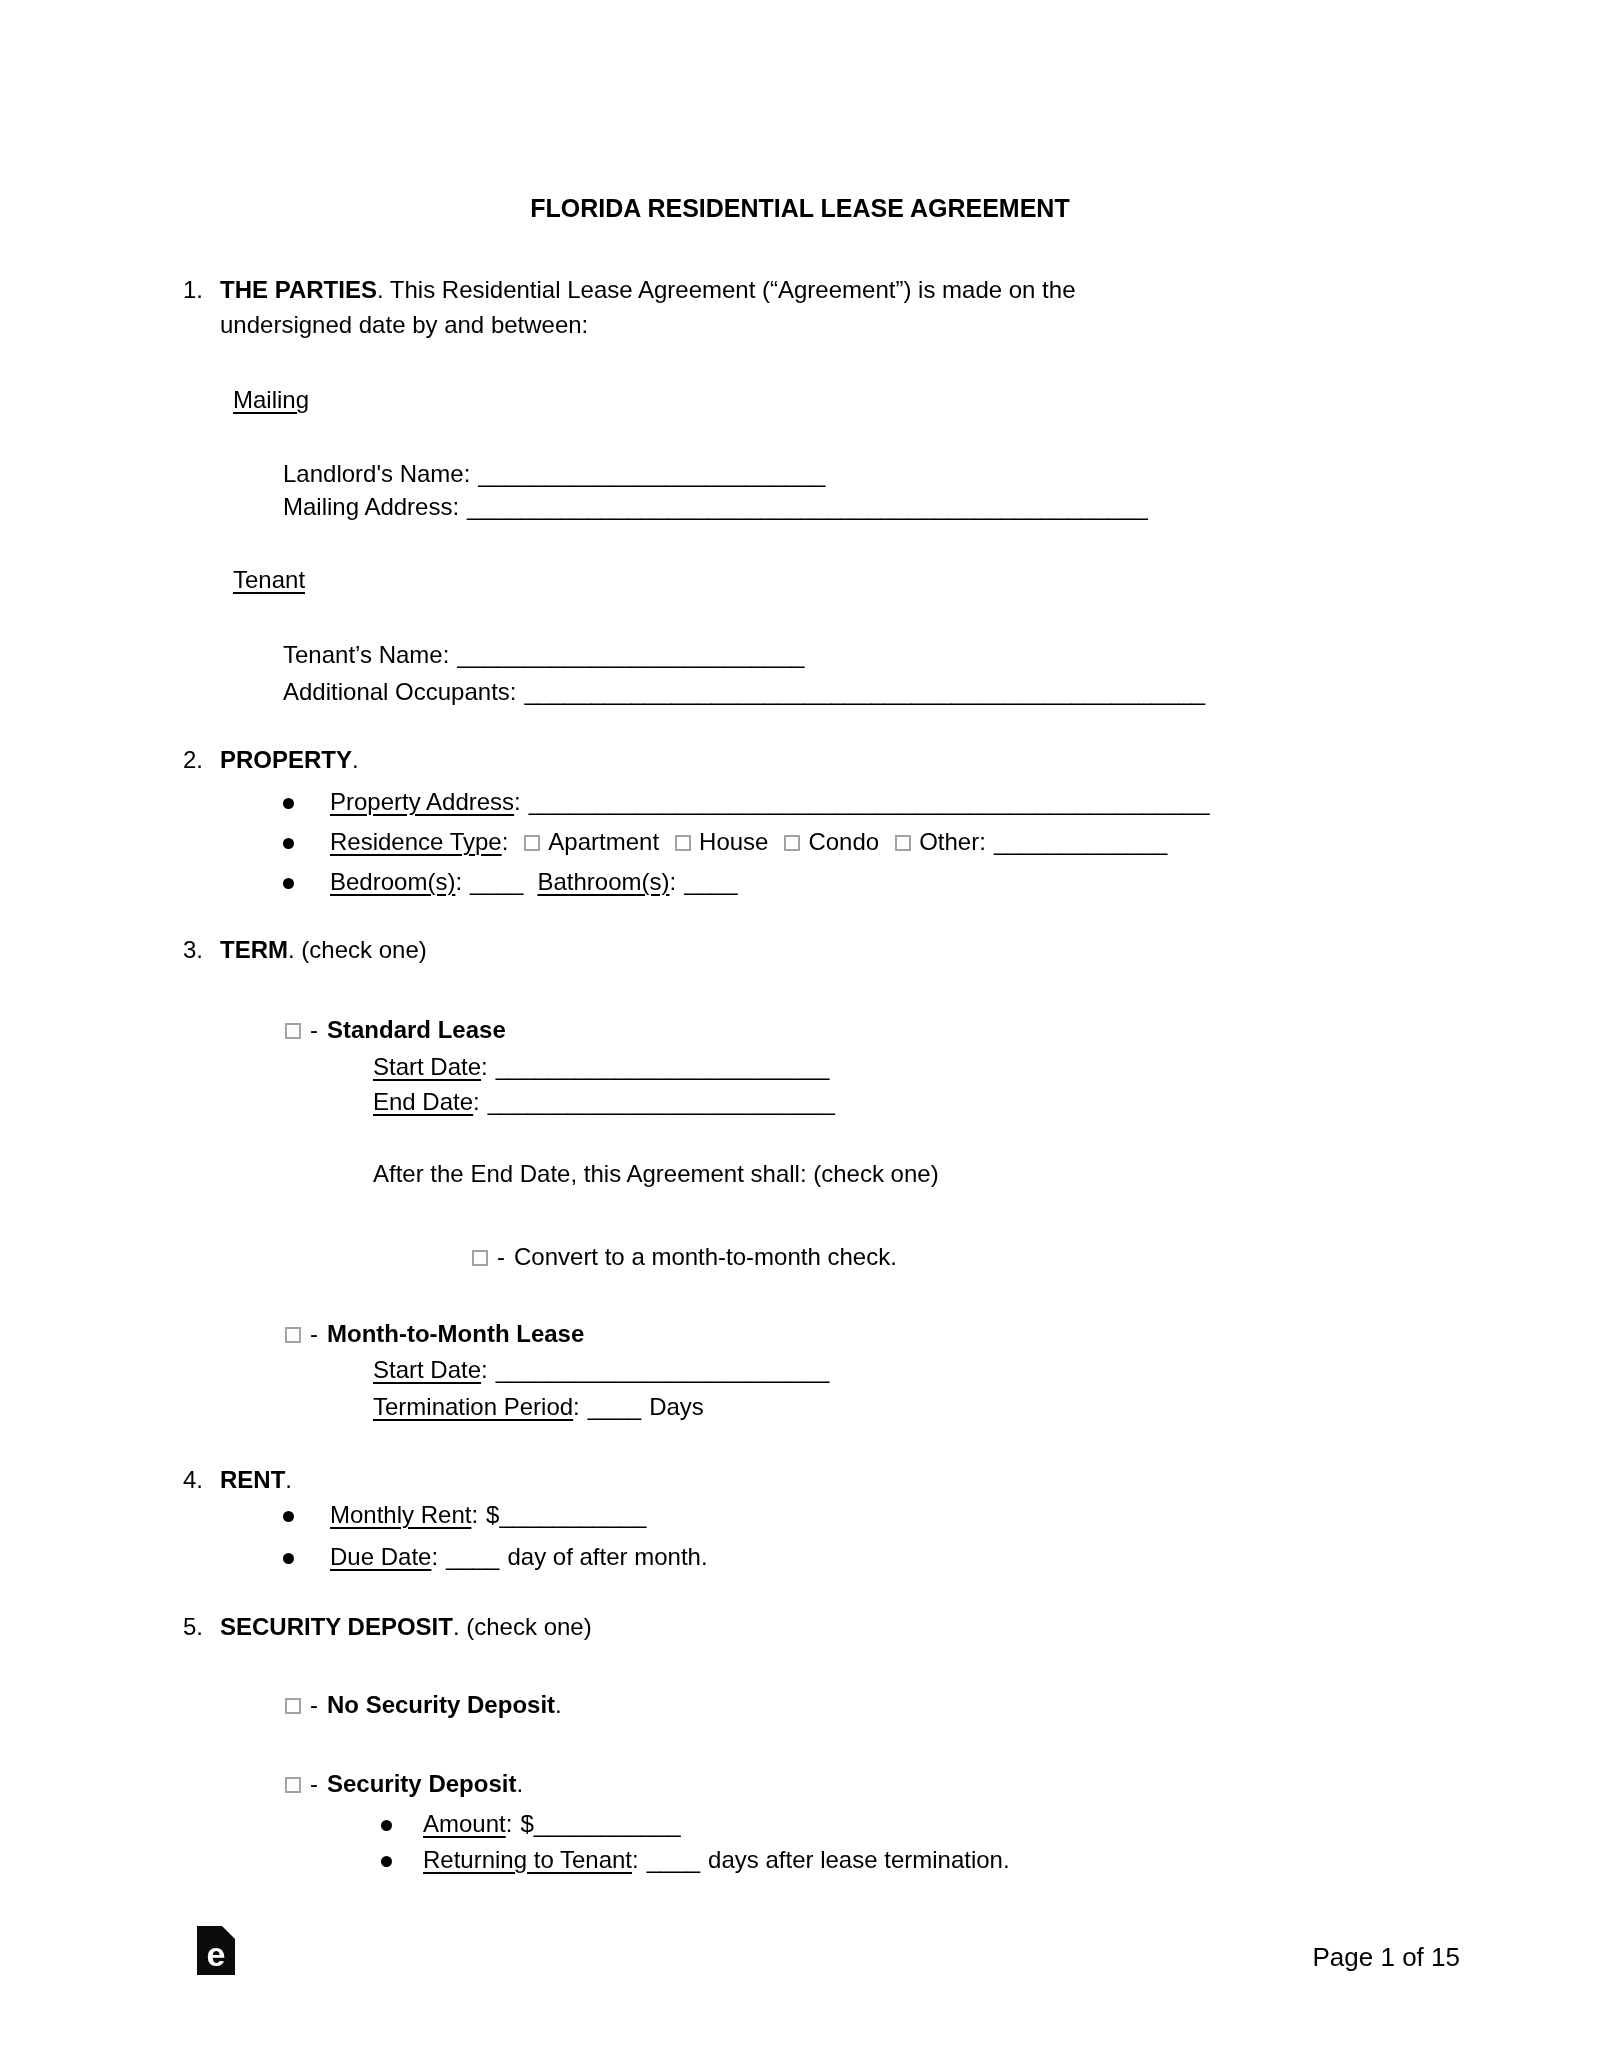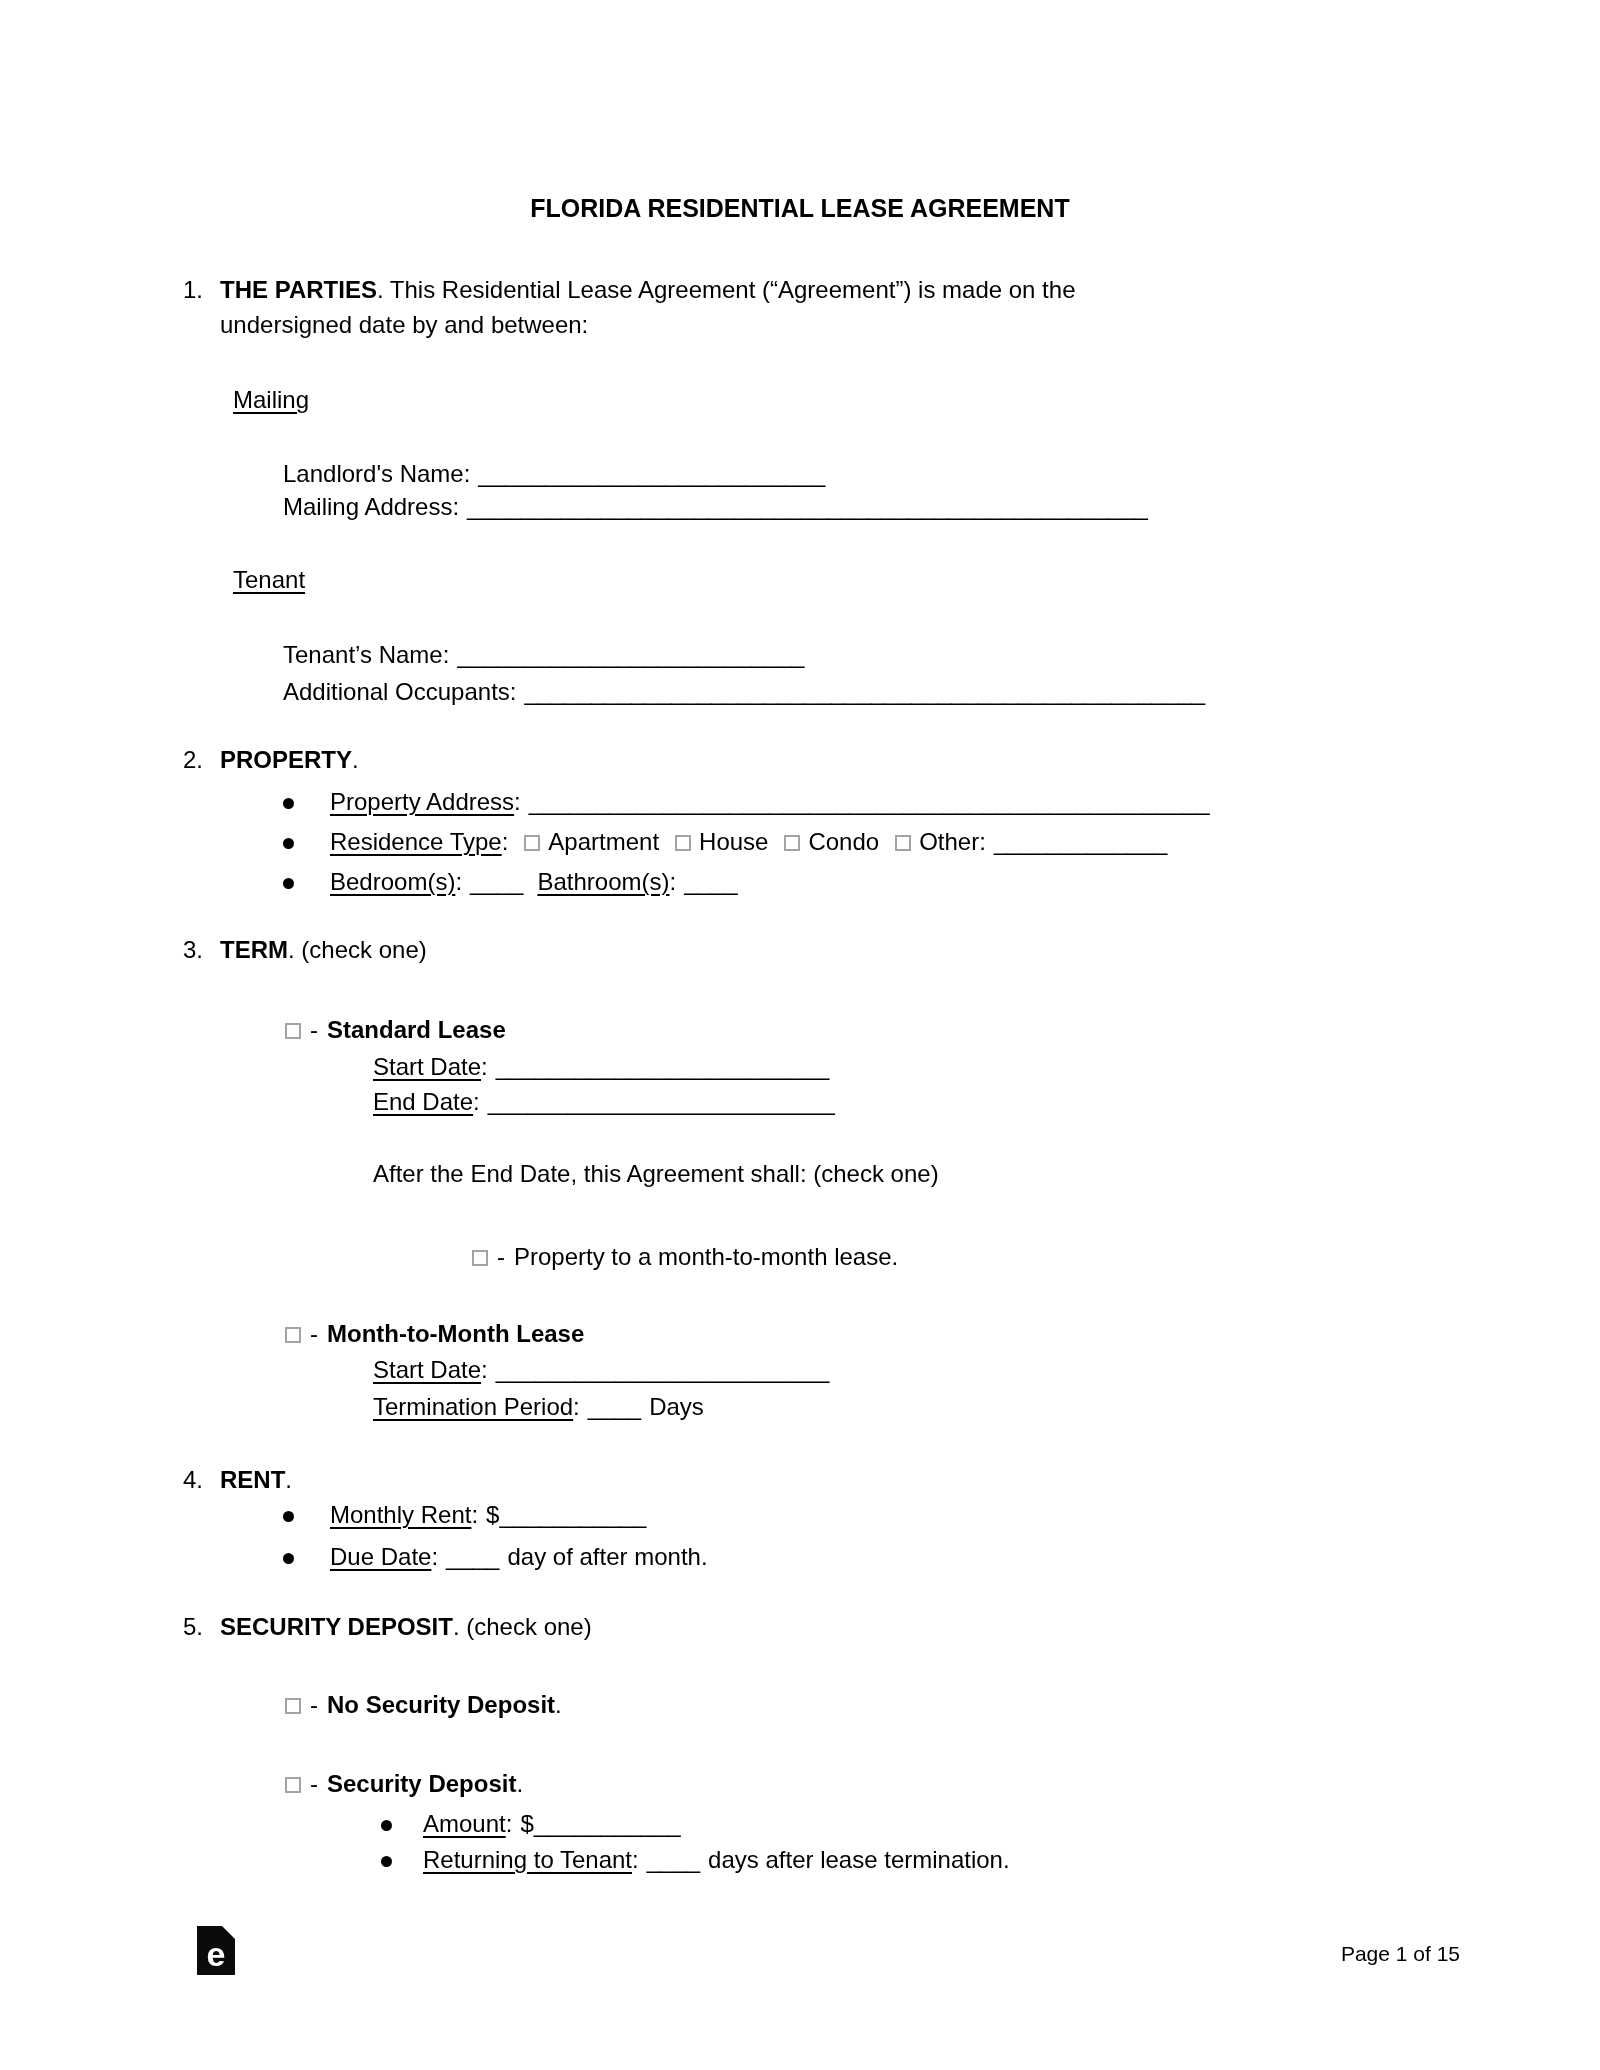--- a/index.html
+++ b/index.html
@@ -22,21 +22,21 @@
   .dot::before {content:""; display:inline-block; width:11px; height:11px; border-radius:50%; background:#000; vertical-align:1px;}
   .cb {
     display:inline-block; width:12px; height:12px; border:2px solid #a3a3a3;
     background:#fff; vertical-align:-1px;
   }
   .cb.opt {margin:0 8px 0 16px;}
   .cb.sec {margin-right:9px;}
   .dash {margin-right:9px;}
   .ml8 {margin-left:8px;}
   .ml14 {margin-left:14px;}
-  .pagenum {position:absolute; top:1942px; right:140px; font-size:21px;}
+  .pagenum {position:absolute; top:1942px; right:140px; font-size:26px;}
   .logo {
     position:absolute; left:197px; top:1926px; width:38px; height:49px; background:#0b0b0b;
     clip-path:polygon(0 0, 25px 0, 38px 13px, 38px 49px, 0 49px);
     display:flex; align-items:center; justify-content:center;
   }
   .logo .e {color:#fff; font-size:34px; font-weight:bold; line-height:1; padding-top:6px;}
 </style>
 </head>
 <body>
 
@@ -91,21 +91,21 @@
   </div>
   <div class="ln" style="left:373px; top:1049px">
     <span class="ul">Start Date</span><span>:</span><span class="blank">_________________________</span>
   </div>
   <div class="ln" style="left:373px; top:1084px">
     <span class="ul">End Date</span><span>:</span><span class="blank">__________________________</span>
   </div>
 
   <div class="ln" style="left:373px; top:1156px">After the End Date, this Agreement shall: (check one)</div>
   <div class="ln" style="left:472px; top:1239px">
-    <span class="cb sec"></span><span class="dash">-</span><span>Property to a month-to-month lease.</span>
+    <span class="cb sec"></span><span class="dash">-</span><span>Convert to a month-to-month check.</span>
   </div>
 
   <div class="ln" style="left:285px; top:1316px">
     <span class="cb sec"></span><span class="dash">-</span><span class="b">Month-to-Month Lease</span>
   </div>
   <div class="ln" style="left:373px; top:1352px">
     <span class="ul">Start Date</span><span>:</span><span class="blank">_________________________</span>
   </div>
   <div class="ln" style="left:373px; top:1389px">
     <span class="ul">Termination Period</span><span>:</span><span class="blank">____</span><span class="ml8">Days</span>

